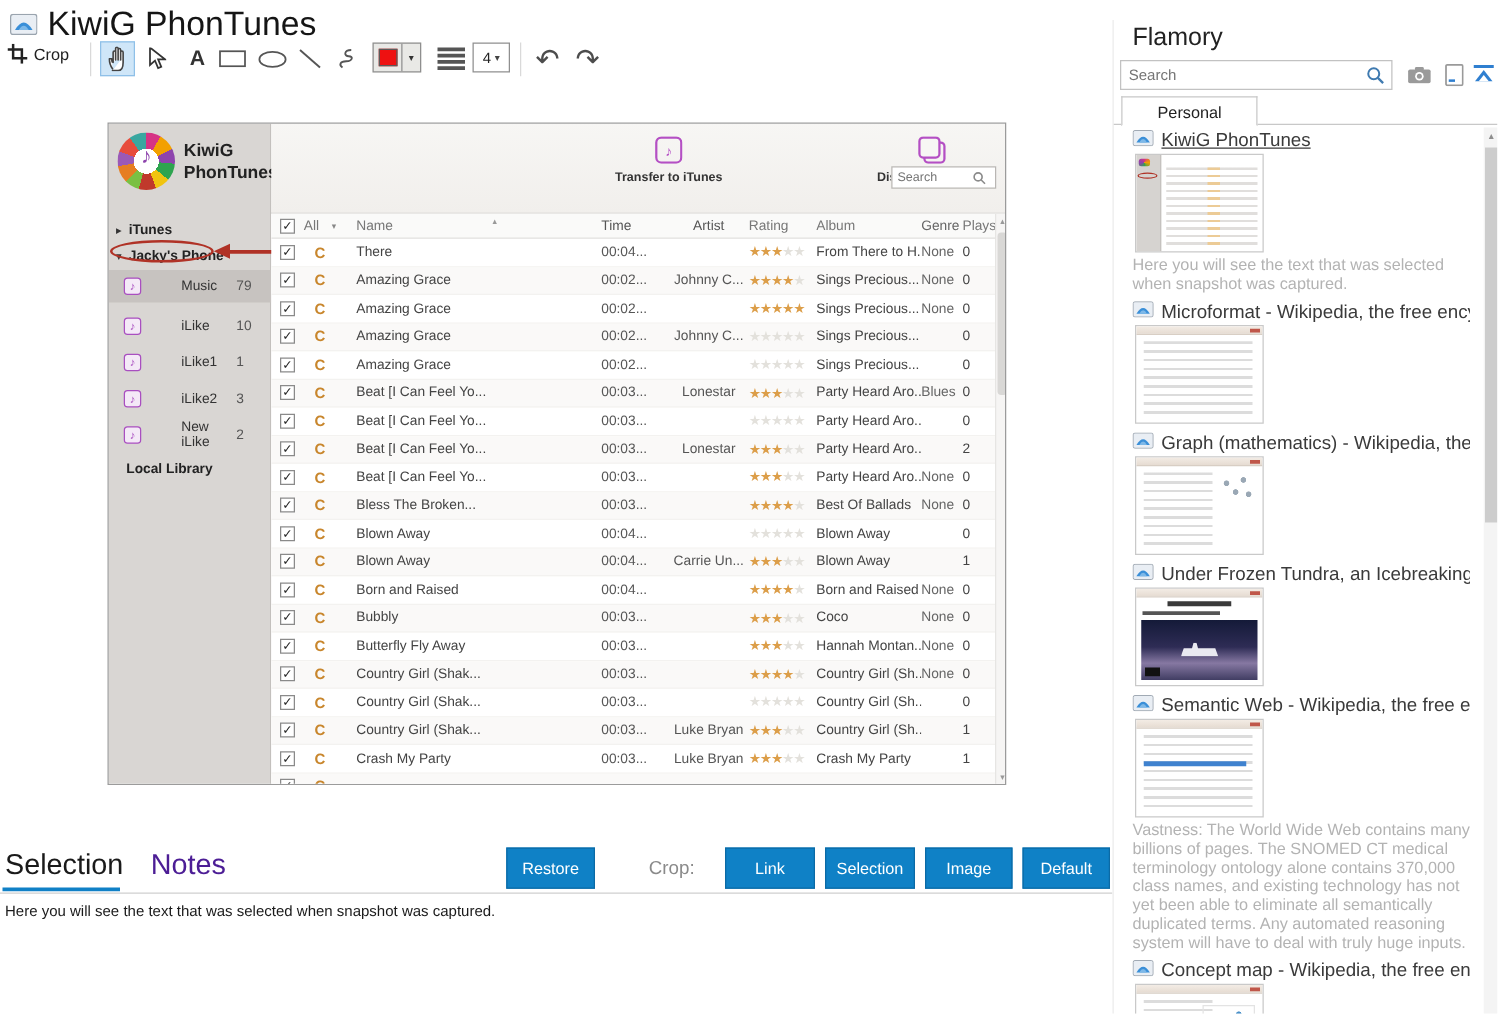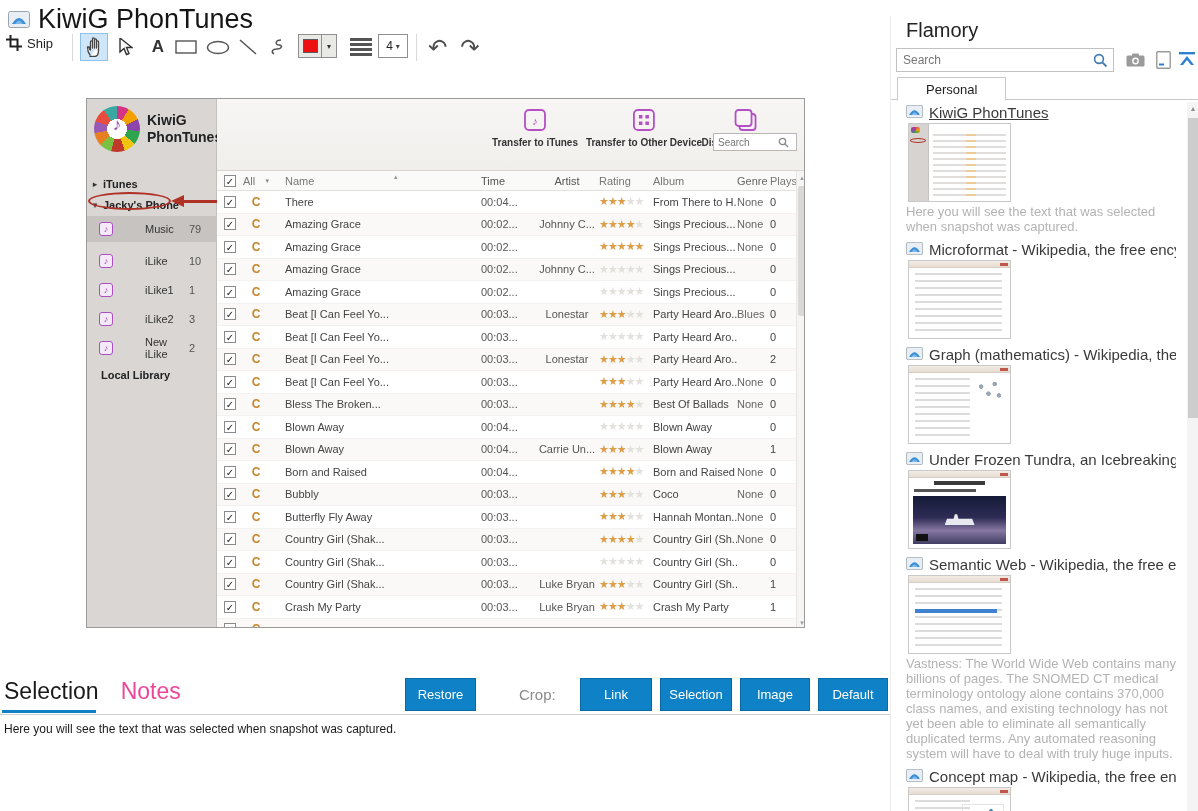--- a/index.html
+++ b/index.html
@@ -81,21 +81,21 @@
   .hdr-caret { font-size:7px; color:#888; margin-left:3px; }
   .name-sort { position:absolute; left:125px; top:-2px; font-size:7px; color:#999; }
   .vsb { position:absolute; right:0; top:0; width:10px; height:458px; background:#f6f5f4; border-left:1px solid #e6e5e3; }
   .vsb .sarr { position:absolute; left:0; width:10px; height:13px; text-align:center; font-size:7px; color:#999; line-height:13px; }
   .vsb .sthumb { position:absolute; left:1px; width:8px; background:#d9d8d6; border-radius:3px; }
 
   
   .tabs-row { position:absolute; left:4px; top:678px; display:flex; gap:22px; align-items:baseline; }
   .btab { font-size:23px; }
   .btab.active { color:#1a1a1a; }
-  .btab.inactive { color:#ec4899; }
+  .btab.inactive { color:#4c1d95; }
   .tab-underline { position:absolute; left:2px; top:710px; width:94px; height:3px; background:#1080c6; }
   .bottom-divider { position:absolute; left:0; top:714px; width:890px; height:1px; background:#cfcfcf; }
   .selection-text { position:absolute; left:4px; top:722px; font-size:12px; color:#1a1a1a; }
   .bluebtn { position:absolute; top:678px; height:33px; background:#0f81c6; color:#ffffff; font-size:13px; border:1px solid #0b6aa5; display:flex; align-items:center; justify-content:center; font-family:inherit; }
   .paste-label { position:absolute; left:519px; top:686px; font-size:15px; color:#8a8a8a; }
 
   
   .panel { position:absolute; left:890px; top:16px; width:308px; height:811px; background:#fff; border-left:1px solid #ececec; }
   .panel-title { position:absolute; left:15px; top:3px; font-size:20px; color:#222; }
   .psearch { position:absolute; left:5px; top:32px; width:218px; height:24px; border:1px solid #c2c2c2; background:#fff; }
@@ -158,21 +158,21 @@
         <path d="M7 13 Q11 6 15 13 Z" fill="#7db8e8"></path>
       </svg>
       <span class="title-text">KiwiG PhonTunes</span>
     </div>
 
     <div class="toolbar">
       <div class="crop-group">
         <svg width="16" height="16" viewBox="0 0 16 16">
           <path d="M4.5 0 v11.5 H16 M0 4.5 H11.5 V16" stroke="#222" stroke-width="2" fill="none"></path>
         </svg>
-        <span class="crop-label">Ship</span>
+        <span class="crop-label">Crop</span>
       </div>
       <div class="tsep" style="left:66px"></div>
 
       <div class="tool selected" style="left:74px">
         <svg width="18" height="20" viewBox="0 0 18 20">
           <path d="M5 18 C3.5 16 2.5 13 2.5 10 l1.8 0 0.4 2.5 M5.5 13 l0-8 c0-1.6 2-1.6 2 0 l0 6 M7.5 11 l0-9 c0-1.6 2-1.6 2 0 l0 9 M9.5 11 l0-8 c0-1.6 2-1.6 2 0 l0 8 M11.5 11 l0-6 c0-1.6 2-1.6 2 0 l0 8 c0 4-1.5 6.5-4 6.5 l-4.5 0" stroke="#444" stroke-width="1.3" fill="#fff" stroke-linecap="round" stroke-linejoin="round"></path>
         </svg>
       </div>
       <div class="tool" style="left:106px">
         <svg width="14" height="18" viewBox="0 0 14 18">
@@ -289,30 +289,20 @@
       <div class="annot-arrow-line"></div>
       <div class="annot-arrow-head"></div>
 
       <div class="app-top">
         <div class="action-btn" style="left:318px">
           <svg width="22" height="22" viewBox="0 0 22 22">
             <rect x="1" y="1" width="20" height="20" rx="4" fill="none" stroke="#b44fc4" stroke-width="1.8"></rect>
             <text x="11" y="15.5" text-anchor="middle" font-size="11" fill="#b44fc4">♪</text>
           </svg>
           <span class="action-label">Transfer to iTunes</span>
-        </div>
-        <div class="action-btn" style="left:427px">
-          <svg width="22" height="22" viewBox="0 0 22 22">
-            <rect x="1" y="1" width="20" height="20" rx="4" fill="none" stroke="#b44fc4" stroke-width="1.8"></rect>
-            <rect x="6" y="6" width="3.5" height="3.5" fill="#b44fc4"></rect>
-              <rect x="12.5" y="6" width="3.5" height="3.5" fill="#b44fc4"></rect>
-            <rect x="6" y="12.5" width="3.5" height="3.5" fill="#b44fc4"></rect>
-              <rect x="12.5" y="12.5" width="3.5" height="3.5" fill="#b44fc4"></rect>
-          </svg>
-          <span class="action-label">Transfer to Other Device</span>
         </div>
         <div class="action-btn" style="left:529px">
           <svg width="24" height="22" viewBox="0 0 24 22">
             <rect x="6" y="5" width="16" height="16" rx="3" fill="none" stroke="#b44fc4" stroke-width="1.8"></rect>
             <rect x="2" y="1" width="16" height="16" rx="3" fill="#f7f6f4" stroke="#b44fc4" stroke-width="1.8"></rect>
           </svg>
           <span class="action-label">Display Duplicates</span>
         </div>
 
         <div class="app-search">

